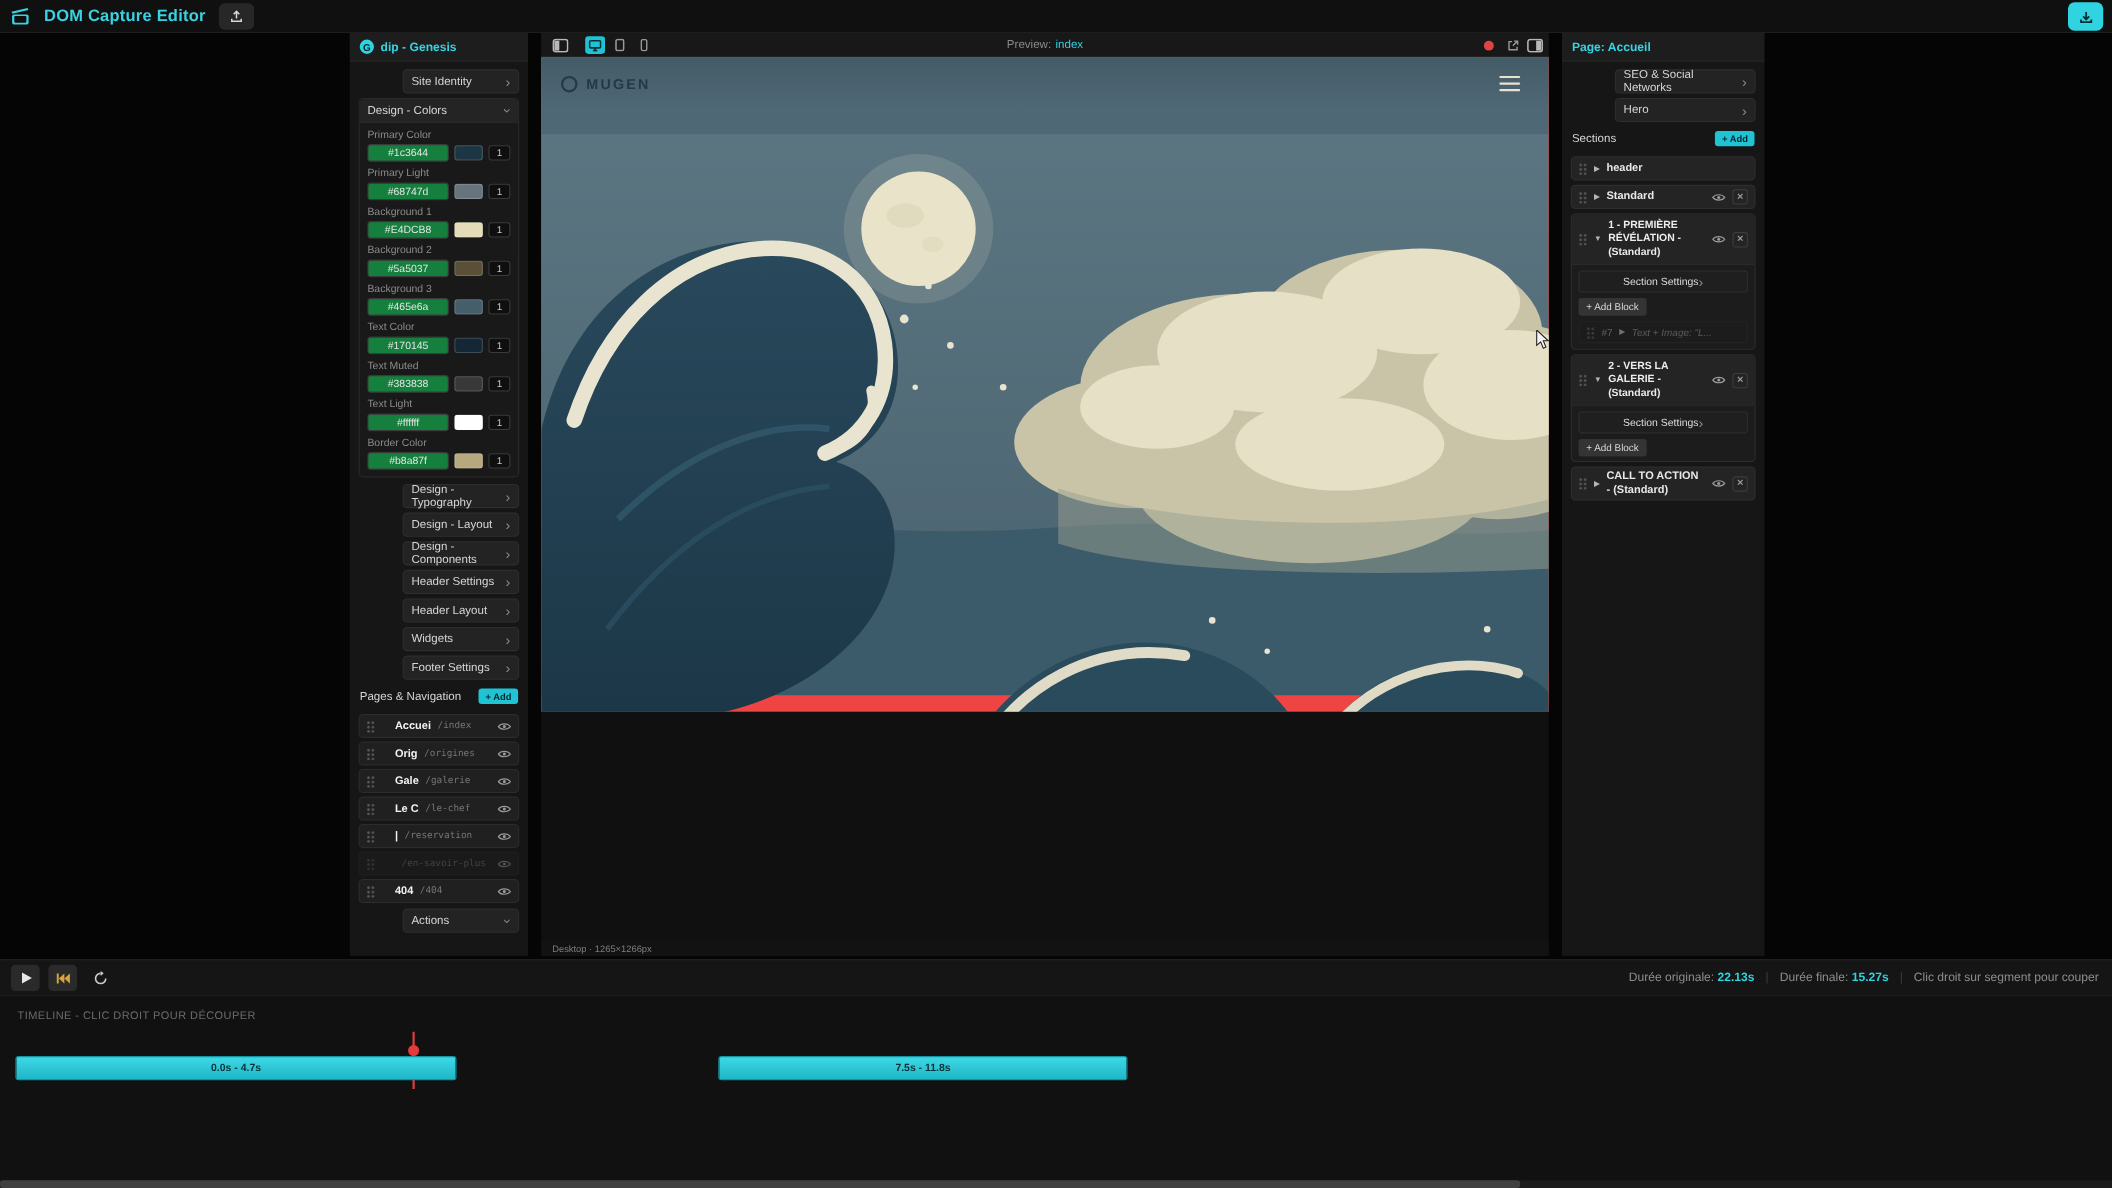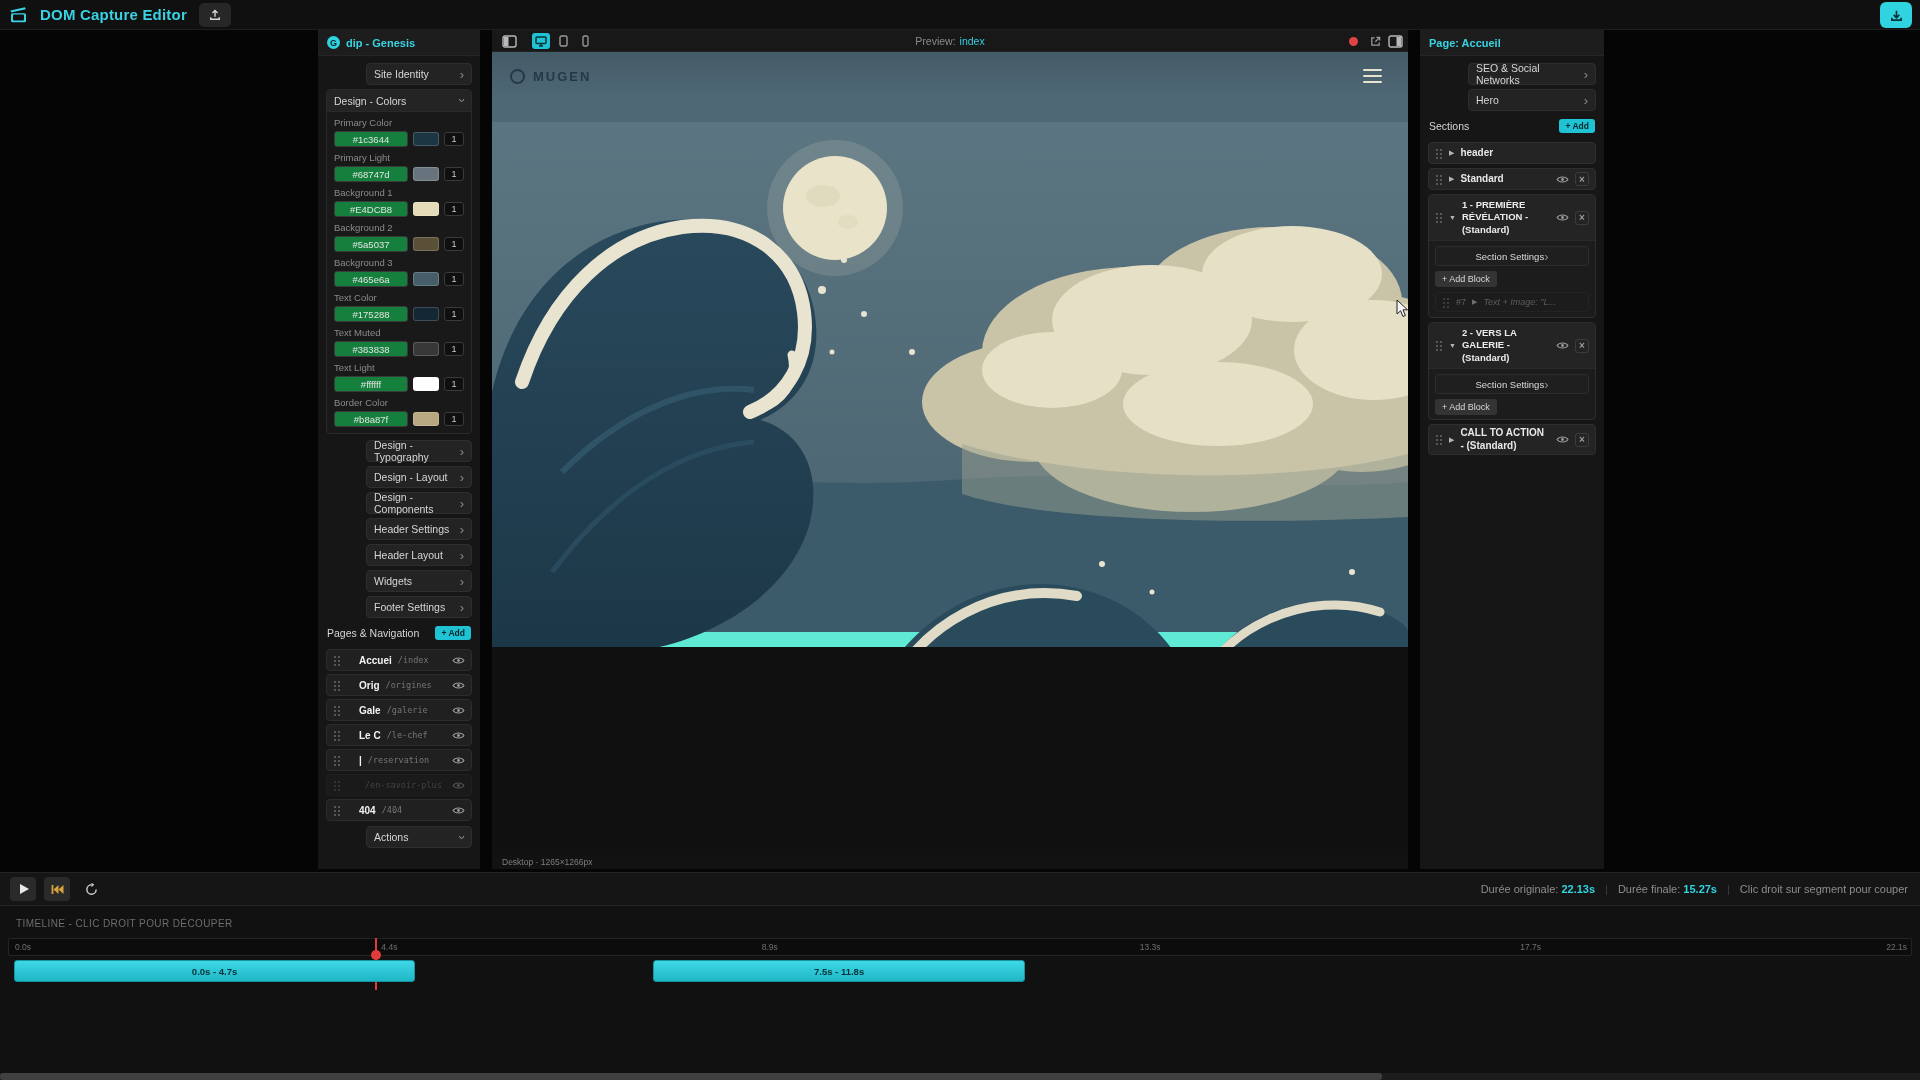--- a/index.html
+++ b/index.html
@@ -70,21 +70,21 @@
     display:flex; align-items:center; gap:6px; padding:0 6px; opacity:.55;}
   .bidx { font-size:9px; color:#9a9a9a;} .blbl { font-size:9px; color:#8d8d8d; font-style:italic; white-space:nowrap; overflow:hidden;}
   
   #preview { position:absolute; left:492px; top:30px; width:916px; bottom:211px; background:#101010;}
   #ptoolbar { height:22px; background:#181818; border-bottom:1px solid #232323; position:relative;}
   .pt-ic { position:absolute; top:3px; width:18px; height:16px; border-radius:3px; display:flex; align-items:center; justify-content:center;}
   .pt-ic.active { background:#1fc3d4; }
   #pt-label { position:absolute; left:0; right:0; top:0; height:22px; display:flex; align-items:center; justify-content:center;
     font-size:10.5px; color:#8a8a8a; gap:4px;}
   #pt-label .pg { color:#35cfe0; }
-  #pviewport { position:absolute; top:22px; left:0; width:916px; height:595px; overflow:hidden; background:#5eead4;}
+  #pviewport { position:absolute; top:22px; left:0; width:916px; height:595px; overflow:hidden; background:#ef4444;}
   #siteheader { position:absolute; top:0; left:0; right:0; height:48px; display:flex; align-items:center; padding:0 18px;
     background:linear-gradient(180deg, rgba(43,62,74,.35), rgba(43,62,74,0)); z-index:3;}
   #sitelogo { display:flex; align-items:center; gap:8px; color:#22394a; font-weight:bold; font-size:13px; letter-spacing:2px;}
   .ring { width:15px; height:15px; border:2.5px solid #22394a; border-radius:50%; display:inline-block;}
   #burger { position:absolute; right:26px; top:17px; display:flex; flex-direction:column; gap:4px;}
   #burger span { width:19px; height:2px; background:#e8e3cf; border-radius:1px;}
   #pcaption { position:absolute; left:0; right:0; top:825px; height:14px; background:#121212; font-size:8.5px;
     color:#7e7e7e; display:flex; align-items:center; padding-left:10px;}
   
   #transport { position:absolute; left:0; right:0; top:872px; height:34px; background:#151515;
@@ -195,21 +195,21 @@
             <div class="lbl">Background 3</div>
             <div class="crow">
               <div class="hexin">#465e6a</div>
               <div class="swatch" style="background: rgb(70, 94, 106);"></div>
               <div class="numin">1</div>
             </div>
           </div>
           <div class="cfield">
             <div class="lbl">Text Color</div>
             <div class="crow">
-              <div class="hexin">#175288</div>
+              <div class="hexin">#170145</div>
               <div class="swatch" style="background: rgb(19, 39, 52);"></div>
               <div class="numin">1</div>
             </div>
           </div>
           <div class="cfield">
             <div class="lbl">Text Muted</div>
             <div class="crow">
               <div class="hexin">#383838</div>
               <div class="swatch" style="background: rgb(56, 56, 56);"></div>
               <div class="numin">1</div>
@@ -598,28 +598,20 @@
     <span class="sep">|</span>
     <span><span>Durée finale:</span>
       <span class="cyv">15.27s</span></span>
     <span class="sep">|</span>
     <span>Clic droit sur segment pour couper</span>
   </span>
 </div>
 
 <div id="tlzone">
   <div id="tllabel">TIMELINE - CLIC DROIT POUR DÉCOUPER</div>
-  <div id="ruler">
-      <span class="tick left" style="left: calc(0% + 6px);">0.0s</span>
-      <span class="tick" style="left: 20%;">4.4s</span>
-      <span class="tick" style="left: 40%;">8.9s</span>
-      <span class="tick" style="left: 60%;">13.3s</span>
-      <span class="tick" style="left: 80%;">17.7s</span>
-      <span class="tick right" style="left: calc(100% - 4px);">22.1s</span>
-    </div>
   <div id="tltrack">
     <div id="playhead" style="left: 19.3%;">
         <span class="phdot"></span>
       </div>
   <div class="seg" style="left: 0.3%; width: 21.1%;">0.0s - 4.7s</div>
       <div class="seg" style="left: 33.9%; width: 19.5%;">7.5s - 11.8s</div>
     </div>
   <div id="hscroll">
       <div id="hthumb"></div>
     </div>

